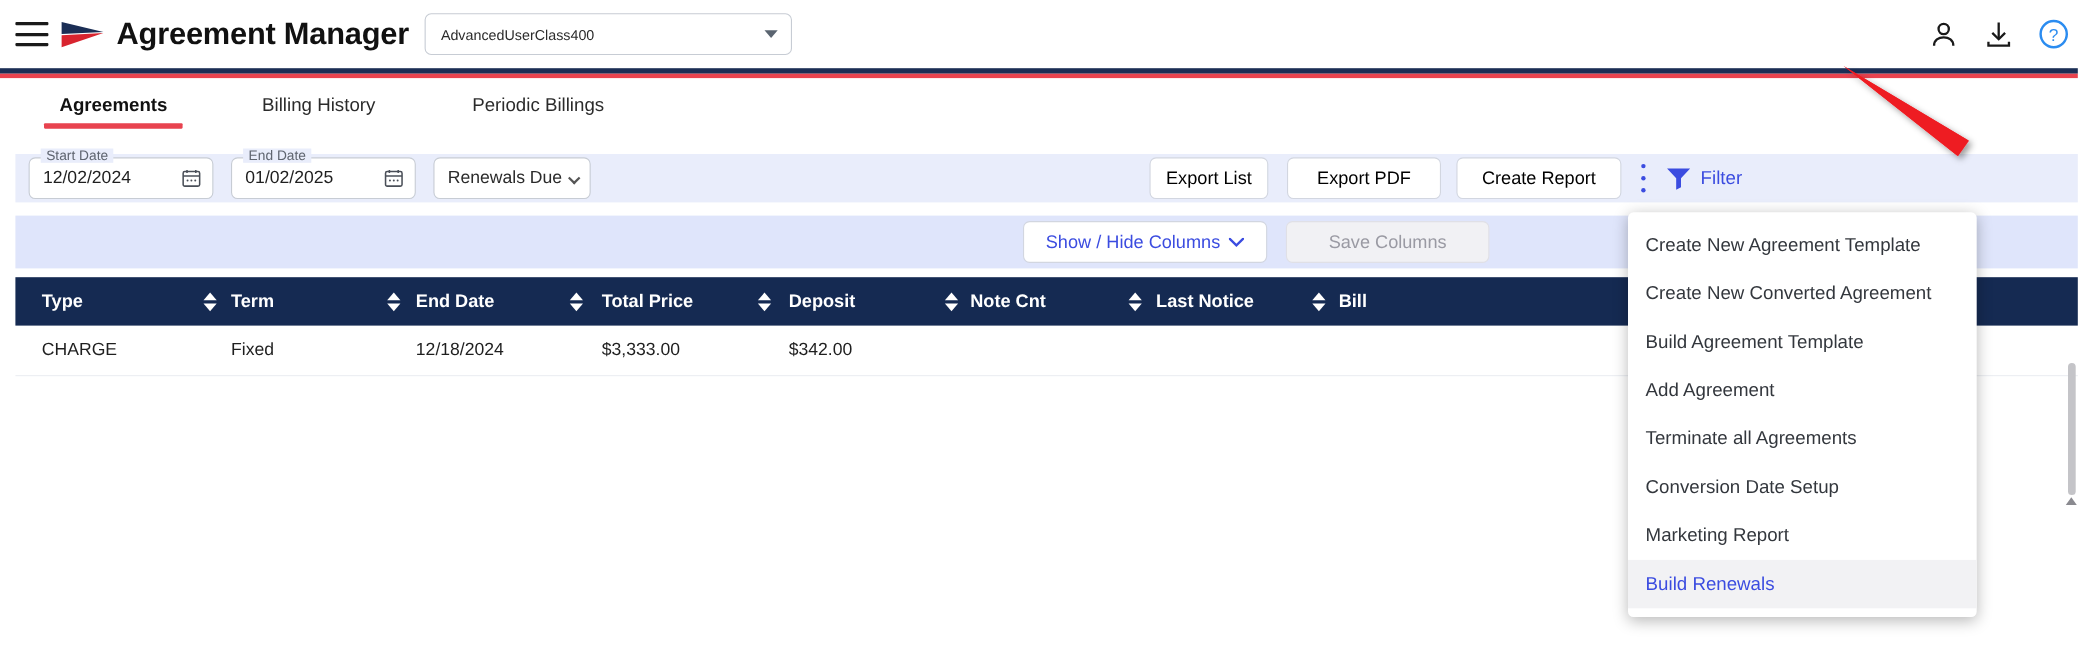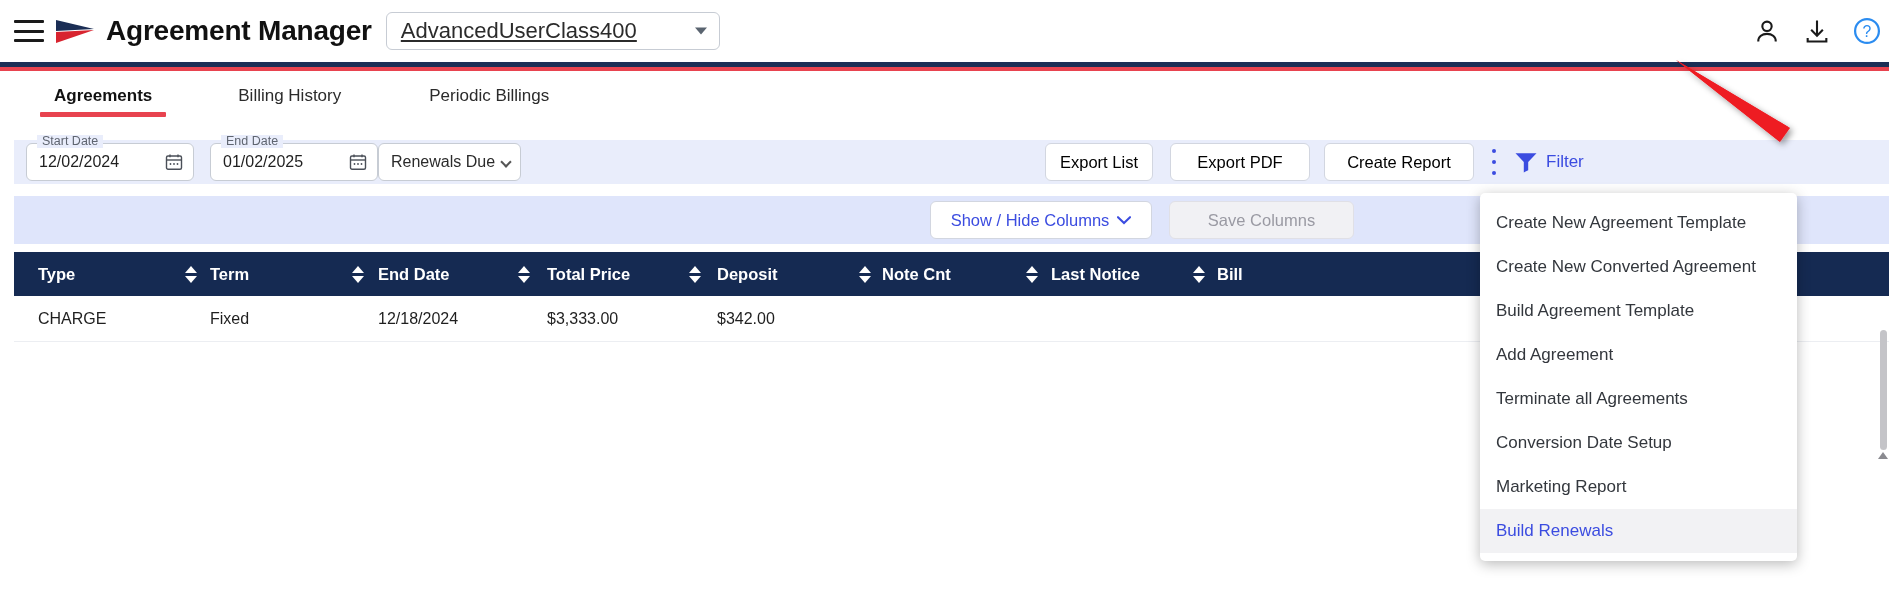--- a/index.html
+++ b/index.html
@@ -24,21 +24,21 @@
   .hamburger span { display:block; height: 3px; background:#1a1a1a; border-radius:1px; }
   .logo-mark { width: 44px; height: 30px; margin-right: 8px; flex: 0 0 auto; }
   .app-title {
     font-size: 28px; font-weight: bold; color: #111111; letter-spacing: -0.2px;
     white-space: nowrap;
   }
   .class-select {
     margin-left: 14px; width: 334px; height: 38px;
     border: 1px solid #c7ccd4; border-radius: 6px; background:#fff;
     display: flex; align-items: center; padding: 0 14px;
-    font-size: 22px; color: #2b2b2b; cursor: pointer; position: relative; text-decoration: underline;
+    font-size: 13px; color: #2b2b2b; cursor: pointer; position: relative;
   }
   .class-select .caret {
     position: absolute; right: 12px; top: 50%; transform: translateY(-50%);
     width: 0; height: 0; border-left: 6px solid transparent;
     border-right: 6px solid transparent; border-top: 7px solid #5a6470;
   }
   .header-icons {
     position: absolute; right: 8px; top: 50%; transform: translateY(-50%);
     display: flex; align-items: center; gap: 22px;
   }
@@ -72,21 +72,21 @@
     background: #fff; display: flex; align-items: center; padding: 0 12px;
   }
   .field .legend {
     position: absolute; top: -9px; left: 10px; background: #e9edfb;
     padding: 0 5px; font-size: 12.5px; color: #5f6570; line-height: 1;
   }
   .field .val { font-size: 16px; color: #1f1f1f; }
   .cal-icon { position: absolute; right: 10px; top: 50%; transform: translateY(-50%); width: 18px; height: 18px; cursor:pointer; }
   #startDate { margin-left: 12px; width: 168px; }
   #endDate   { margin-left: 16px; width: 168px; }
-  #renewSel  { width: 143px; cursor: pointer; }
+  #renewSel  { margin-left: 16px; width: 143px; cursor: pointer; }
   #renewSel .val { font-size: 16px; color: #2b2b2b; }
   .sel-caret { position:absolute; right: 10px; top: 50%; transform: translateY(-50%) rotate(45deg);
                width: 8px; height: 8px; border-right: 2px solid #555; border-bottom: 2px solid #555; }
 
   .btn-out {
     height: 38px; border: 1px solid #d2d6e0; border-radius: 6px; background: #fff;
     color: #000000; font-size: 16.5px; display: flex; align-items: center;
     justify-content: center; cursor: pointer;
   }
   #exportList { position:absolute; left: 1031px; width: 108px; }

